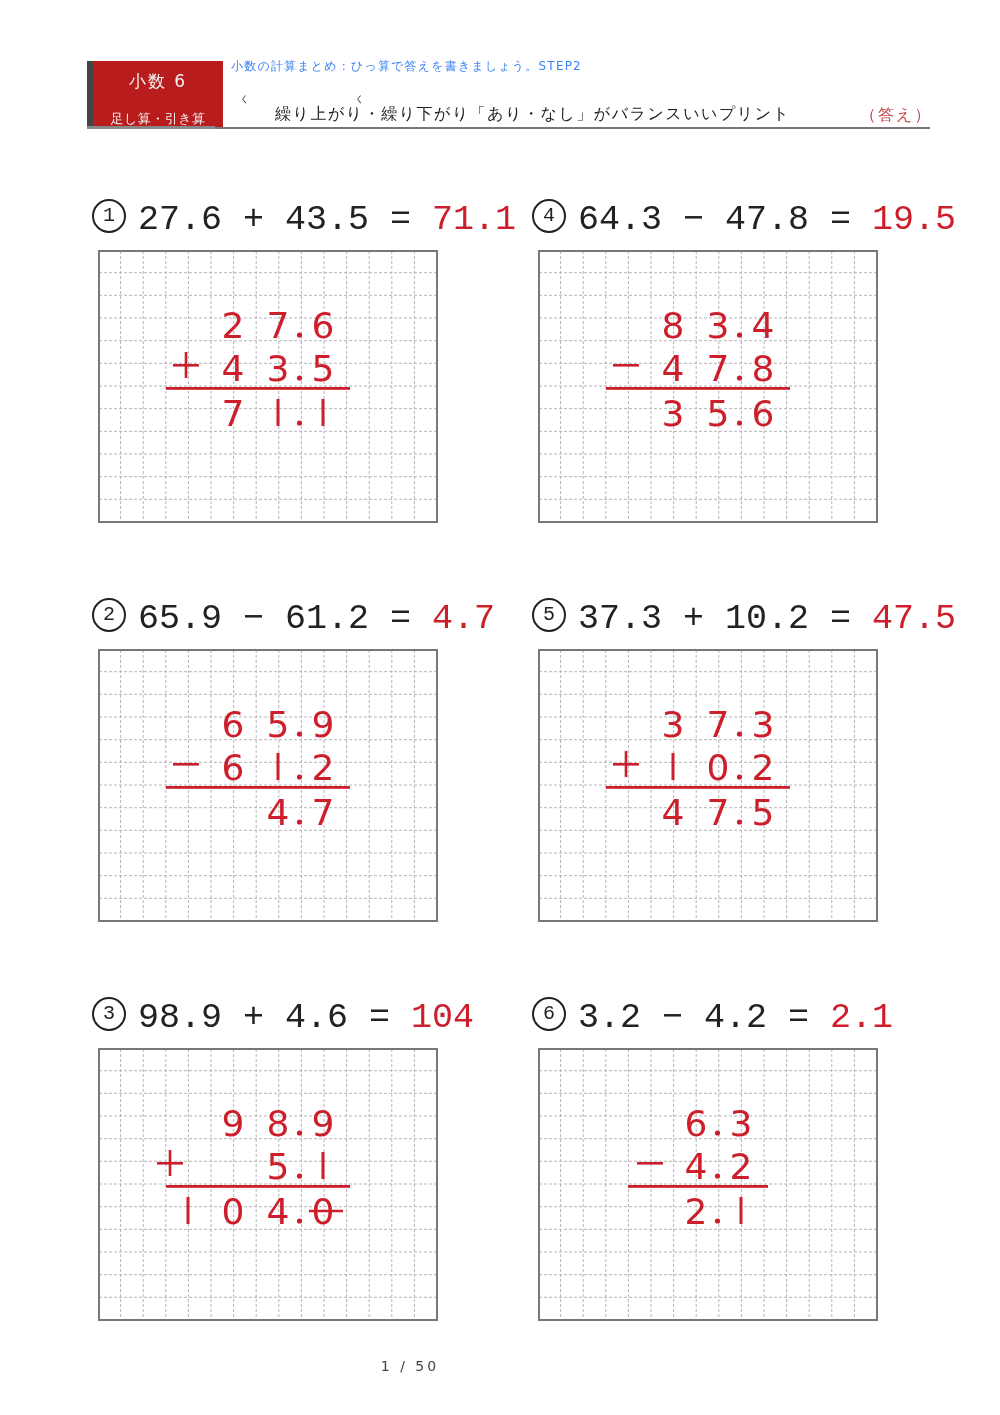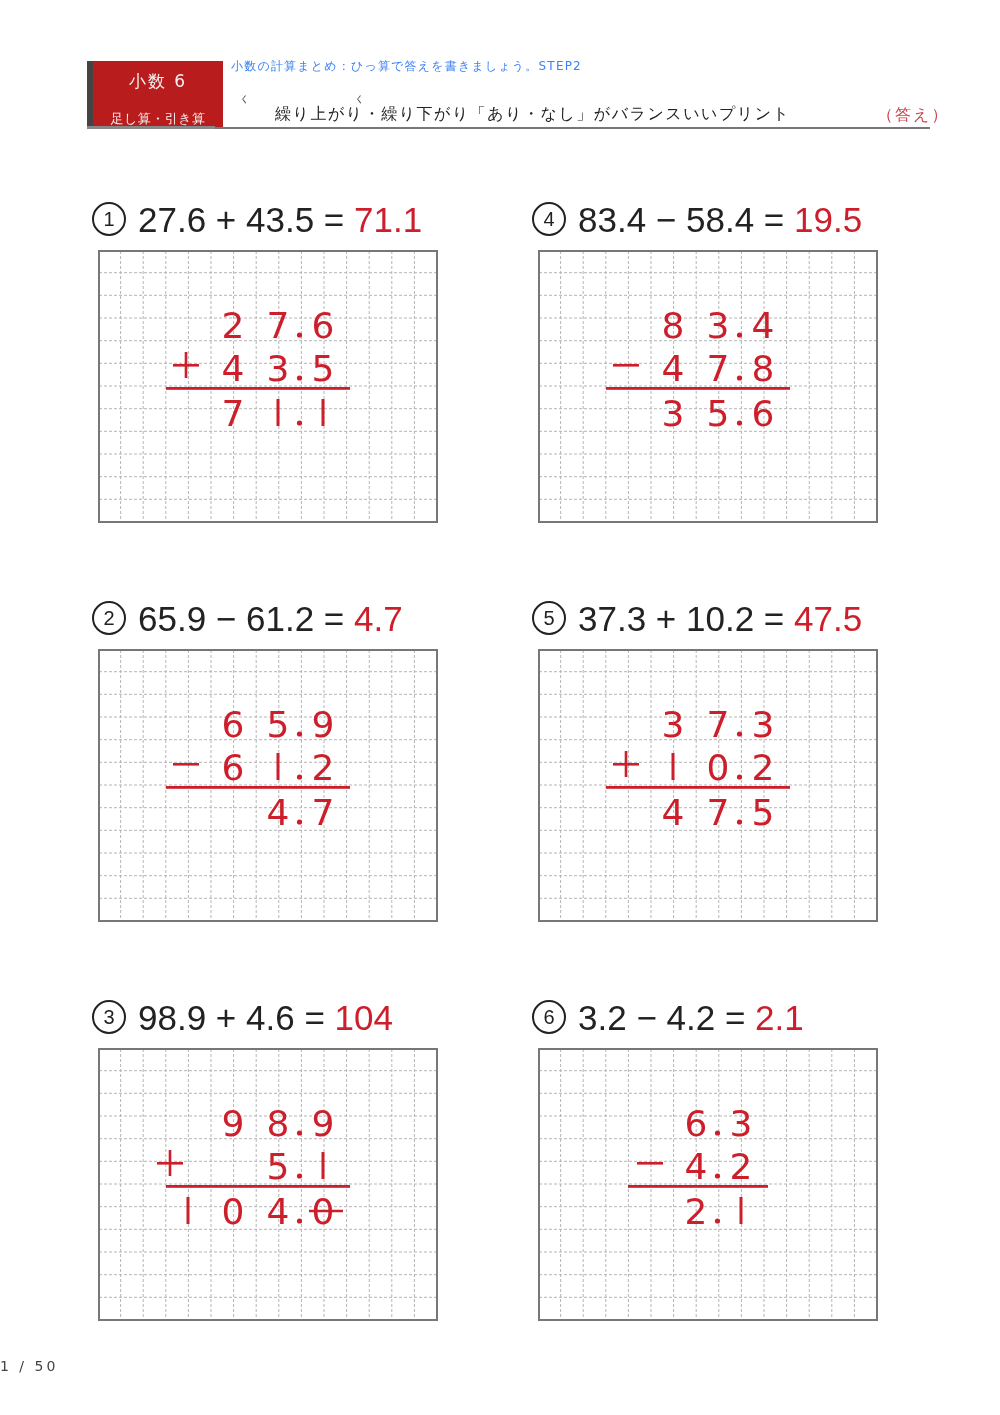--- a/index.html
+++ b/index.html
@@ -5,35 +5,35 @@
   html, body { margin:0; padding:0; background:#ffffff; }
   body { width:1000px; height:1415px; position:relative; overflow:hidden;
          font-family:"DejaVu Sans", "Liberation Sans", sans-serif; color:#222; }
   .header-tag { position:absolute; left:87px; top:61px; width:136px; height:66px;
                 background:#b91c1c; border-left:6px solid #444; box-sizing:border-box; color:#f2f2f2; text-align:center; }
   .header-tag .t1 { font-size:17px; margin-top:9px; letter-spacing:2px; }
   .header-tag .t2 { font-size:13px; margin-top:17px; letter-spacing:0.5px; }
   .header-title1 { position:absolute; left:231px; top:58px; font-size:12px; letter-spacing:1.2px; color:#3b82f6; }
   .header-title2 { position:absolute; left:238px; top:104px; font-size:16px; letter-spacing:1.5px; color:#222;margin-left:37px; }
   .ruby { position:absolute; font-size:9px; color:#333; }
-  .answer-label { position:absolute; left:860px; top:105px; font-size:16px; color:#c8444a; letter-spacing:2px;margin-left:17px; }
+  .answer-label { position:absolute; left:860px; top:105px; font-size:16px; color:#c8444a; letter-spacing:2px; }
   .header-rule { position:absolute; left:215px; top:127px; width:715px; height:2px; background:#777; }
   .tag-rule { position:absolute; left:87px; top:126px; width:128px; height:3px; background:#888; }
 
   .problem { position:absolute; width:340px; }
-  .prob-head { position:absolute; left:0; top:0; height:50px; white-space:nowrap; font-size:35px; line-height:50px; font-family:Liberation Sans, sans-serif; }
+  .prob-head { position:absolute; left:0; top:0; height:50px; white-space:nowrap; font-size:35px; line-height:50px; font-family:Liberation Mono, monospace; }
   .prob-head .num { display:inline-block; width:30px; height:30px; border:2px solid #222; border-radius:50%;
                     font-size:20px; line-height:30px; text-align:center; vertical-align:middle; margin-right:12px; position:relative; top:-4px; }
   .prob-head .expr { color:#222; font-weight:300; }
   .prob-head .ans { color:#cc1f2b; }
   .grid-box { position:absolute; left:6px; top:55px; width:339px; height:272px; }
   .grid-box svg { position:absolute; left:0; top:0; }
   .red { fill:#cc1f2b; }
   .work-text { font-family:"DejaVu Sans", sans-serif; font-size:36px; fill:#cc1f2b; }
-  .page-num { position:absolute; left:0; width:820px; top:1358px; text-align:left; font-size:14px; color:#444; letter-spacing:3px; }
+  .page-num { position:absolute; left:0; width:820px; top:1358px; text-align:center; font-size:14px; color:#444; letter-spacing:3px; }
 </style>
 </head>
 <body>
 
 <div class="header-tag">
   <div class="t1">小数 6</div>
   <div class="t2">足し算・引き算</div>
 </div>
 <div class="tag-rule"></div>
 <div class="header-title1">小数の計算まとめ：ひっ算で答えを書きましょう。STEP2</div>
@@ -186,21 +186,21 @@
           <line x1="211" y1="163" x2="245" y2="163" stroke="#cc1f2b" stroke-width="2.5"></line>
           <circle cx="201.5" cy="173" r="2.6" class="red"></circle>
           <text x="180" y="176" text-anchor="middle" class="work-text">4</text>
           <text x="135" y="176" text-anchor="middle" class="work-text">0</text>
           <text x="90" y="176" text-anchor="middle" class="work-text"></text>
           <rect x="88.5" y="149" width="3" height="27" class="red"></rect>
         </svg>
       </div>
     </div>
     <div class="problem" style="left: 532px; top: 195px;">
-      <div class="prob-head"><span class="num">4</span><span class="expr">83.4 − 58.4 = </span><span class="ans">19.5</span></div>
+      <div class="prob-head"><span class="num">4</span><span class="expr">64.3 − 47.8 = </span><span class="ans">19.5</span></div>
       <div class="grid-box">
         <svg width="341" height="274">
           <line x1="22.6" y1="1" x2="22.6" y2="272" stroke="#b5b5b5" stroke-width="1" stroke-dasharray="3,2"></line>
           <line x1="45.2" y1="1" x2="45.2" y2="272" stroke="#b5b5b5" stroke-width="1" stroke-dasharray="3,2"></line>
           <line x1="67.8" y1="1" x2="67.8" y2="272" stroke="#b5b5b5" stroke-width="1" stroke-dasharray="3,2"></line>
           <line x1="90.4" y1="1" x2="90.4" y2="272" stroke="#b5b5b5" stroke-width="1" stroke-dasharray="3,2"></line>
           <line x1="113.0" y1="1" x2="113.0" y2="272" stroke="#b5b5b5" stroke-width="1" stroke-dasharray="3,2"></line>
           <line x1="135.6" y1="1" x2="135.6" y2="272" stroke="#b5b5b5" stroke-width="1" stroke-dasharray="3,2"></line>
           <line x1="158.2" y1="1" x2="158.2" y2="272" stroke="#b5b5b5" stroke-width="1" stroke-dasharray="3,2"></line>
           <line x1="180.8" y1="1" x2="180.8" y2="272" stroke="#b5b5b5" stroke-width="1" stroke-dasharray="3,2"></line>

